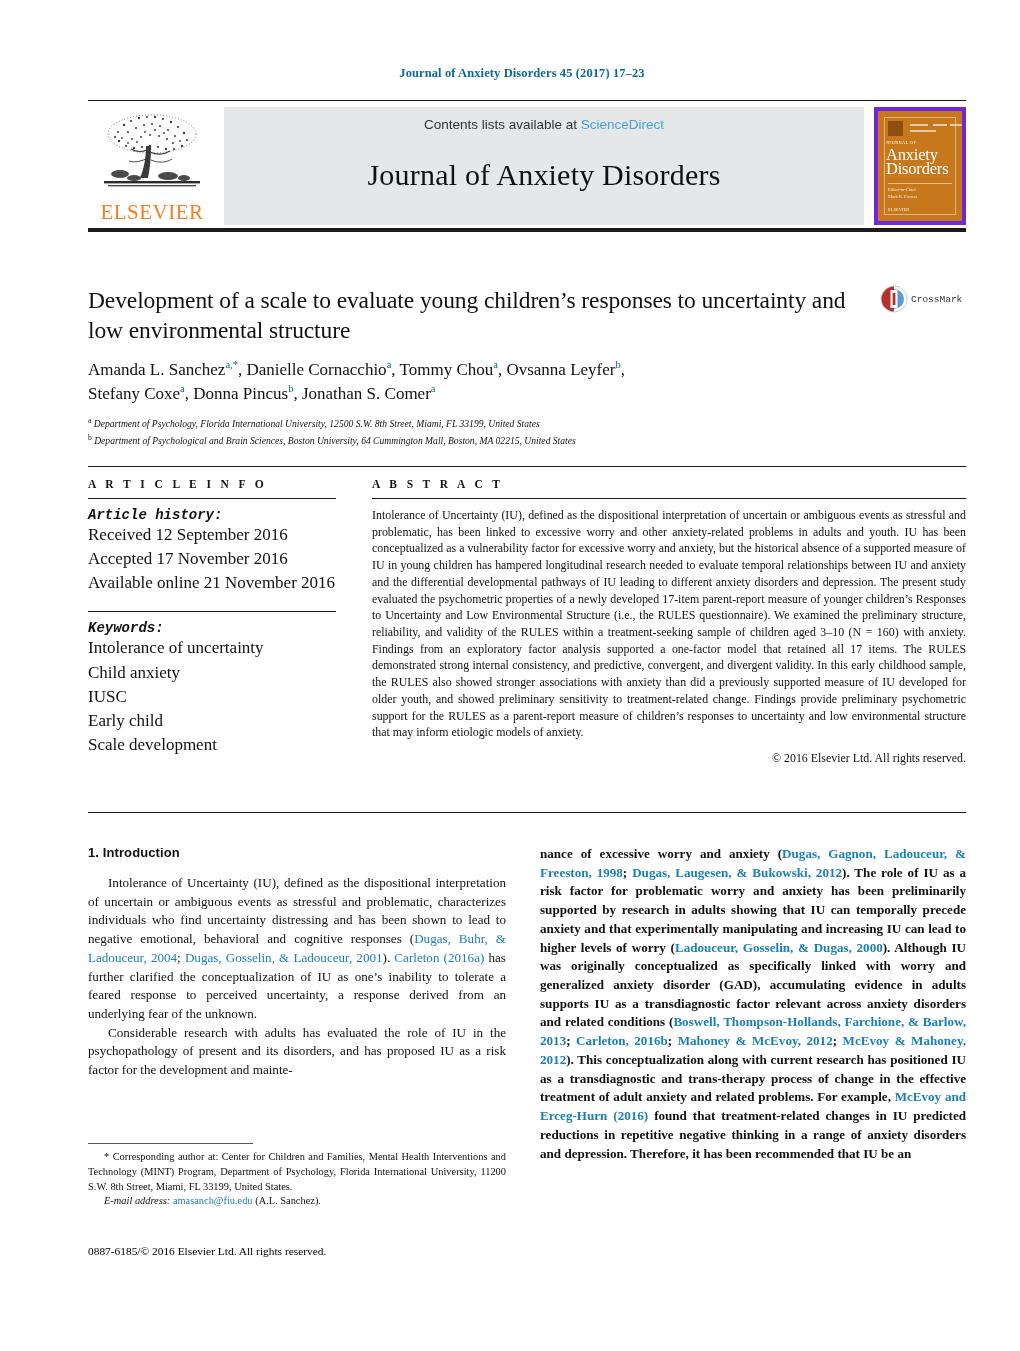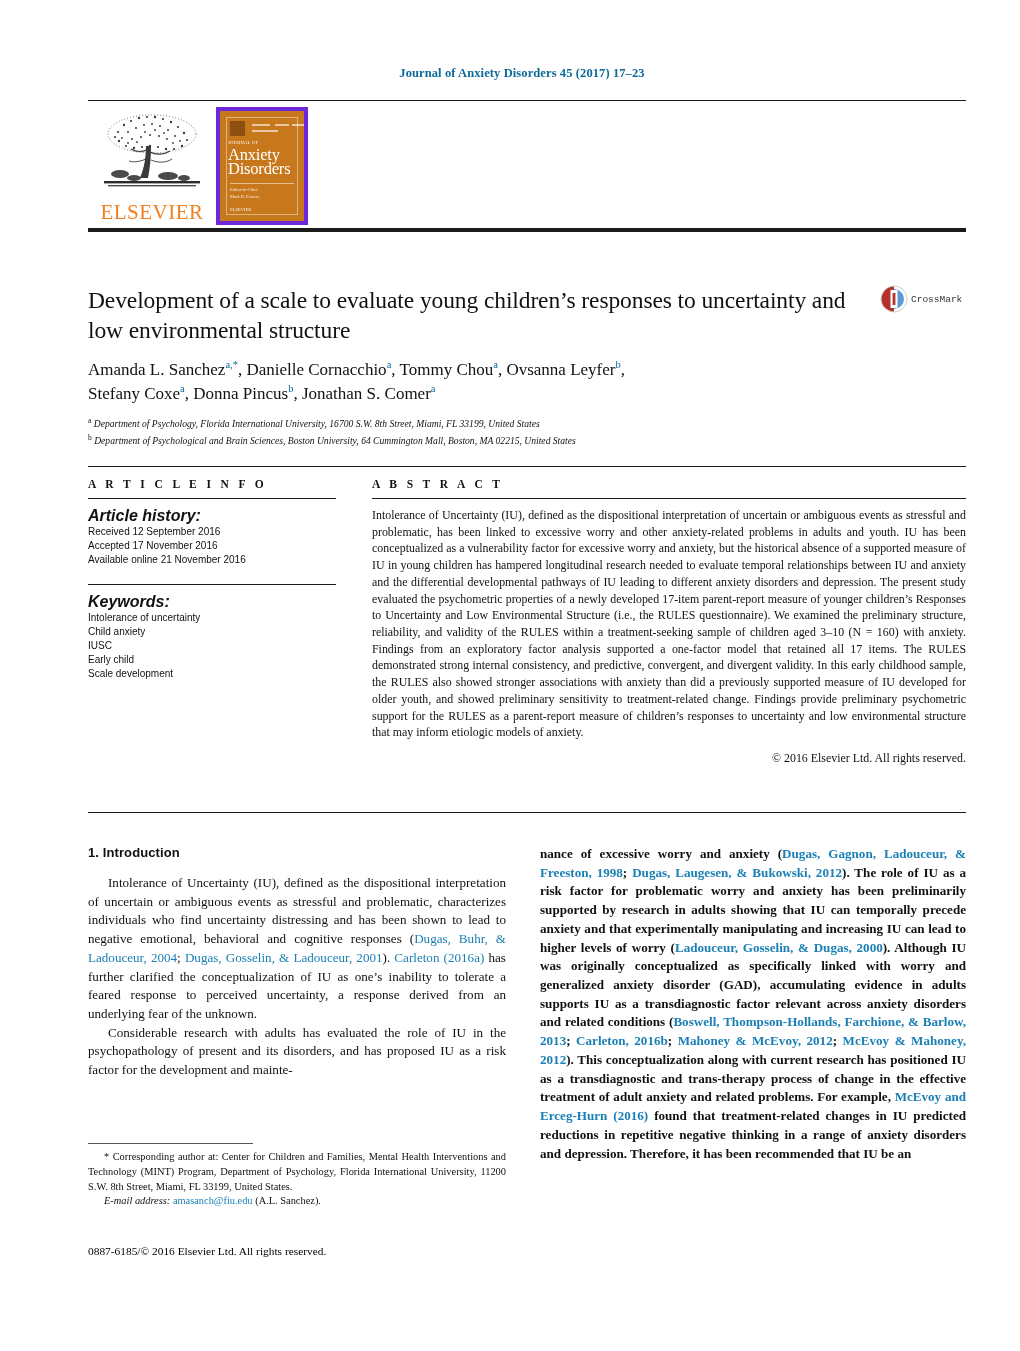--- a/index.html
+++ b/index.html
@@ -243,29 +243,29 @@
     font-weight: bold;
     letter-spacing: 3.4px;
     color: #111;
   }
   .sec-rule {
     border-top: 1px solid #1a1a1a;
     margin-top: 8px;
     margin-bottom: 8px;
   }
   .info-label {
-    font-family: Liberation Sans, sans-serif;
+    font-family: Liberation Mono, monospace;
     font-style: italic;
     font-weight: bold;
-    font-size: 16px;
+    font-size: 14px;
     color: #111;
   }
   .info-line {
-    font-family: Liberation Sans, sans-serif;
-    font-size: 10px;
+    font-family: Liberation Serif, serif;
+    font-size: 17px;
     line-height: 1.42;
     color: #111;
   }
   .kw-block { margin-top: 2px; }
   .abstract-text {
     font-family: "Liberation Serif", serif;
     font-size: 11.9px;
     line-height: 1.405;
     text-align: justify;
     color: #111;
@@ -408,20 +408,26 @@
               <ellipse cx="70" cy="68" rx="10" ry="4"></ellipse>
               <ellipse cx="86" cy="70" rx="6" ry="3"></ellipse>
             </g>
             <rect x="6" y="73" width="96" height="2.4" fill="#2b2b2b"></rect>
             <rect x="10" y="77" width="88" height="1.4" fill="#4a4a4a"></rect>
           </g>
         </svg>
         <div class="elsevier-word">ELSEVIER</div>
       </div>
 
+      <div class="journal-band">
+        <div class="contents-line">
+          <span>Contents lists available at </span><span class="sd">ScienceDirect</span>
+        </div>
+        <div class="journal-name">Journal of Anxiety Disorders</div>
+      </div>
 
       <div class="cover-thumb">
         <div class="cover-inner-frame"></div>
         <div class="cover-topbox"></div>
         <div class="cover-topline" style="left:32px; top:13px; width:18px;"></div>
         <div class="cover-topline" style="left:55px; top:13px; width:14px;"></div>
         <div class="cover-topline" style="left:72px; top:13px; width:12px;"></div>
         <div class="cover-topline" style="left:32px; top:19px; width:26px;"></div>
         <div class="cover-title">
           <span class="small">JOURNAL OF</span>
@@ -452,21 +458,21 @@
       <span class="crossmark-label">CrossMark</span>
     </div>
     <div class="art-title">Development of a scale to evaluate young children’s responses to uncertainty and low environmental structure</div>
 
     <div class="authors">
       <span>Amanda L. Sanchez</span><sup>a,*</sup><span>, Danielle Cornacchio</span><sup>a</sup><span>, Tommy Chou</span><sup>a</sup><span>, Ovsanna Leyfer</span><sup>b</sup><span>,</span><br>
       <span>Stefany Coxe</span><sup>a</sup><span>, Donna Pincus</span><sup>b</sup><span>, Jonathan S. Comer</span><sup>a</sup>
     </div>
 
     <div class="affil">
-      <div><sup>a</sup> <span>Department of Psychology, Florida International University, 16700 S.W. 8th Street, Miami, FL 33199, United States</span></div>
+      <div><sup>a</sup> <span>Department of Psychology, Florida International University, 12500 S.W. 8th Street, Miami, FL 33199, United States</span></div>
       <div><sup>b</sup> <span>Department of Psychological and Brain Sciences, Boston University, 64 Cummington Mall, Boston, MA 02215, United States</span></div>
     </div>
   </div>
 
   <div class="rule-thin" style="top:466px;"></div>
   <div class="rule-thin" style="top:812px;"></div>
 
   <div class="info-col">
     <div class="sec-head">A R T I C L E   I N F O</div>
     <div class="sec-rule"></div>

